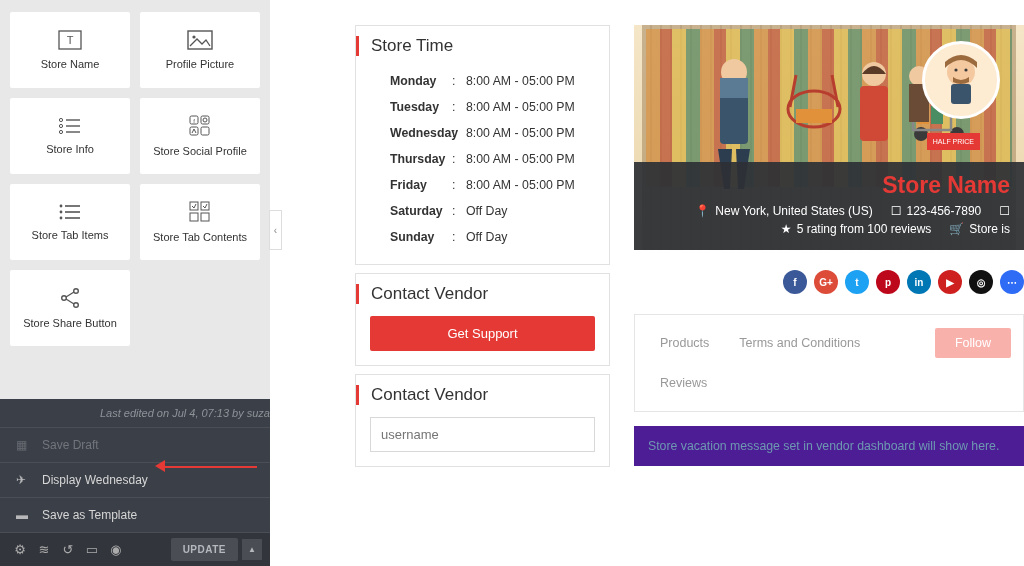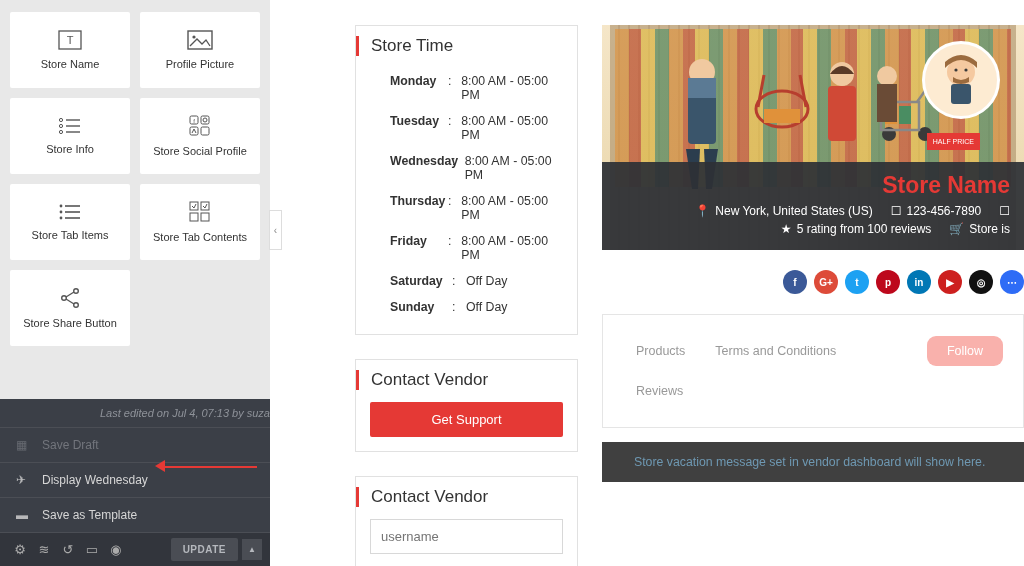--- a/index.html
+++ b/index.html
@@ -17,21 +17,21 @@
     .footer-item .ficon { width: 18px; margin-right: 8px; opacity: 0.8; font-size: 12px; }
     .footer-bar { display: flex; align-items: center; background: #32353c; border-top: 1px solid #4b4e55; padding: 5px 8px; }
     .footer-bar .tool-icon { width: 24px; text-align: center; color: #aaa; cursor: pointer; font-size: 13px; }
     .update-btn { margin-left: auto; background: #4a4d54; color: #b5b8bd; font-size: 10px; letter-spacing: 0.5px; padding: 6px 12px; border-radius: 2px; cursor: pointer; font-weight: bold; }
     .caret-btn { background: #4a4d54; width: 20px; text-align: center; padding: 6px 0; margin-left: 4px; cursor: pointer; color: #b5b8bd; font-size: 8px; }
     .arrow-annotation { position: absolute; top: 456px; left: 155px; width: 105px; height: 24px; pointer-events: none; }
     .arrow-line { position: absolute; left: 8px; top: 10px; width: 94px; height: 1.5px; background: #e53935; }
     .arrow-head { position: absolute; left: 0; top: 4px; width: 0; height: 0; border-top: 6px solid transparent; border-bottom: 6px solid transparent; border-right: 10px solid #e53935; }
 
     .canvas { flex: 1; padding: 25px 0 25px 85px; background: #fff; display: flex; gap: 24px; overflow: hidden; }
-    .col-left { width: 223px; display: flex; flex-direction: column; gap: 24px; }
+    .col-left { width: 255px; display: flex; flex-direction: column; gap: 8px; }
     .panel { border: 1px solid #e1e1e1; padding: 12px 14px 14px; background: #fff; }
     .panel-title { font-size: 17px; font-weight: 400; border-left: 3px solid #e53935; padding-left: 8px; margin: -2px 0 12px -14px; padding-left: 12px; color: #333; }
     .time-row { display: flex; font-size: 12.3px; padding: 6px 0; color: #333; }
     .time-day { width: 82px; font-weight: 600; padding-left: 20px; }
     .time-sep { width: 14px; }
     .support-btn { display: block; width: 100%; background: #e53935; color: #fff; border: none; padding: 10px 0; font-size: 13px; cursor: pointer; border-radius: 2px; }
     .input-field { width: 100%; border: 1px solid #d8d8d8; padding: 9px 10px; font-size: 13px; color: #888; outline: none; }
 
     .col-right { flex: 1; display: flex; flex-direction: column; gap: 14px; }
     .banner { position: relative; width: 100%; height: 225px; overflow: hidden; }
@@ -43,24 +43,24 @@
     .tag { position: absolute; right: 44px; top: 108px; background: #e53935; color: #fff; font-size: 7px; padding: 5px 6px; }
     .banner-footer { position: absolute; left: 0; right: 0; bottom: 0; background: rgba(45,48,54,0.93); color: #fff; padding: 10px 14px; text-align: right; }
     .store-name-title { color: #e53935; font-weight: 700; font-size: 23px; margin-bottom: 5px; }
     .info-line { font-size: 12px; margin-bottom: 4px; display: flex; gap: 18px; justify-content: flex-end; }
     .info-line span { display: flex; align-items: center; gap: 5px; }
 
     .social-row { display: flex; gap: 7px; justify-content: flex-end; padding: 6px 0; }
     .social-btn { width: 24px; height: 24px; border-radius: 50%; color: #fff; display: flex; align-items: center; justify-content: center; font-size: 10px; font-weight: 700; cursor: pointer; }
     .sb-fb { background: #3b5998; } .sb-gp { background: #dd4b39; } .sb-tw { background: #1da1f2; } .sb-pi { background: #bd081c; } .sb-li { background: #0077b5; } .sb-yt { background: #cd201f; } .sb-ig { background: #111; } .sb-fl { background: #2e6cf6; }
 
-    .tabs-row { display: flex; align-items: center; border: 1px solid #e5e5e5; padding: 20px; gap: 4px; flex-wrap: wrap; justify-content: space-between; }
+    .tabs-row { display: flex; align-items: center; border: 1px solid #e5e5e5; padding: 12px; gap: 4px; flex-wrap: wrap; justify-content: space-between; }
     .tab { padding: 9px 13px; font-size: 12.5px; color: #999; cursor: pointer; }
-    .follow-btn { margin-left: auto; background: #f9b1ac; color: #fff; padding: 8px 20px; font-size: 12.5px; cursor: pointer; border-radius: 9px; }
-    .vacation-msg { background: #404040; color: #6e98b2; padding: 13px 32px; font-size: 12.3px; }
+    .follow-btn { margin-left: auto; background: #f9b1ac; color: #fff; padding: 8px 20px; font-size: 12.5px; cursor: pointer; border-radius: 2px; }
+    .vacation-msg { background: #4c1d95; color: #6e98b2; padding: 13px 14px; font-size: 12.3px; }
     svg { display: block; }
   </style>
 </head>
 <body>
 
 <div class="sidebar">
   <div class="widgets-grid">
     <div class="widget-tile">
       <div class="wicon">
           <svg width="24" height="20">

